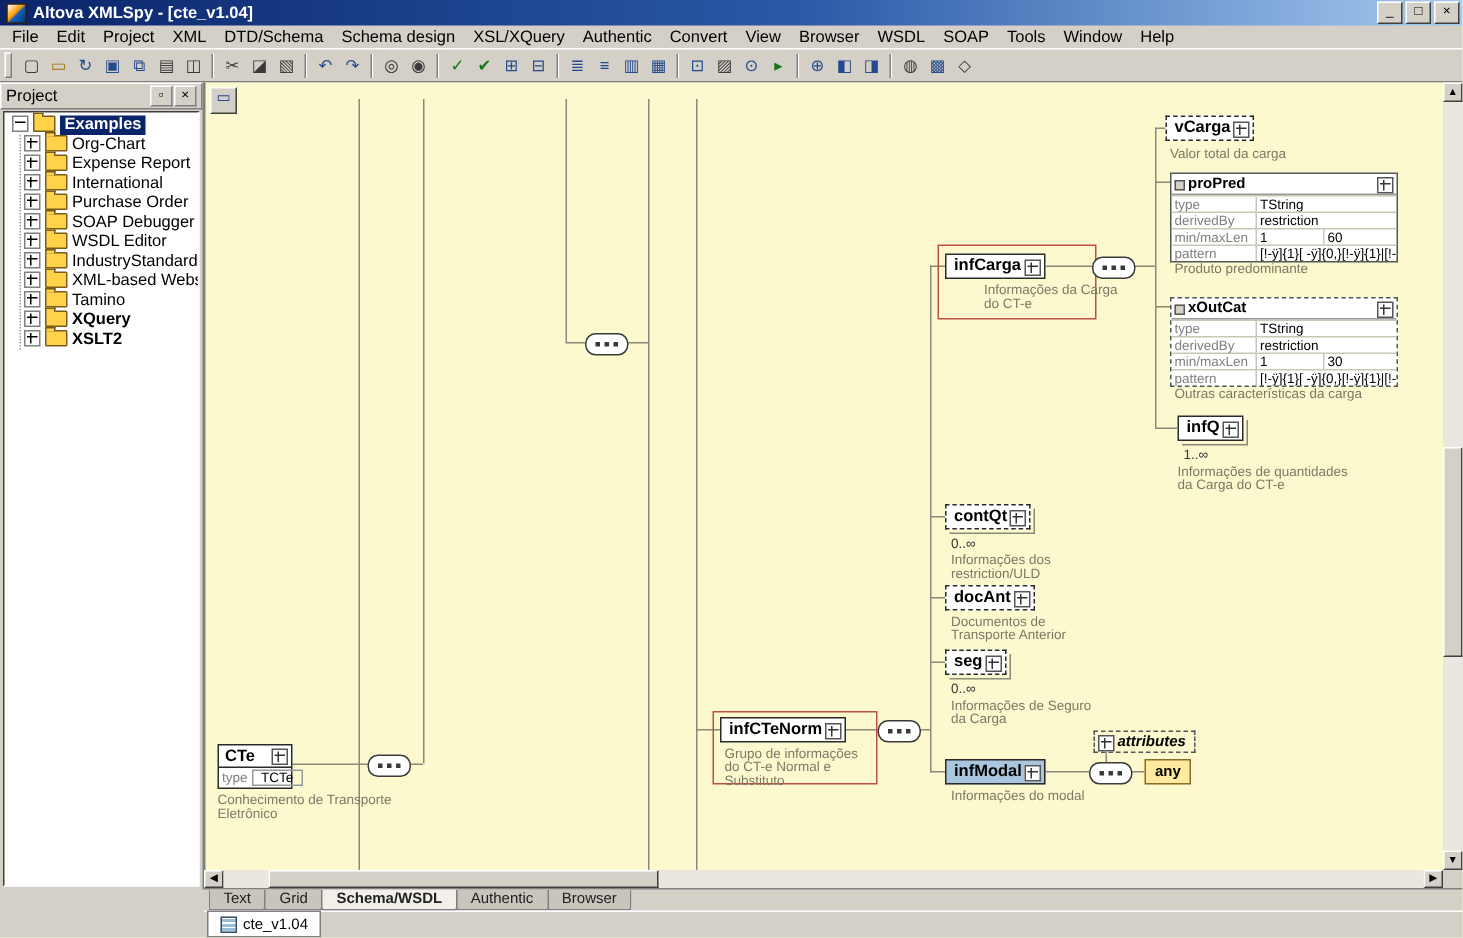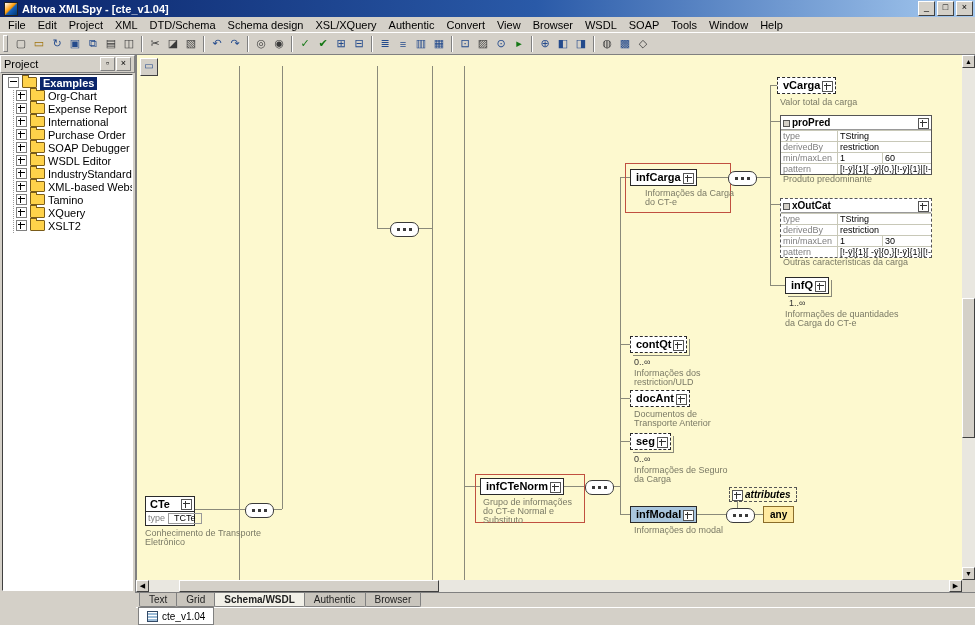--- a/index.html
+++ b/index.html
@@ -27,21 +27,21 @@
   .panel-btn{width:13px;height:12px;border:1px solid;border-color:#fff #808080 #808080 #fff;font-size:9px;line-height:10px;text-align:center;margin-left:1px;flex:none}
   .tree{flex:1;background:#fff;border:1px solid;border-color:#404040 #fff #fff #404040;margin:1px 2px 2px 2px;overflow:hidden;padding:2px 0 0 3px}
   .trow{display:flex;height:13px;white-space:nowrap}
   .texp{width:9px;height:9px;border:1px solid #808080;background:#fff;position:relative;margin:0 2px;flex:none}
   .texp::before{content:"";position:absolute;left:1px;right:1px;top:3px;border-top:1px solid #000}
   .texp.plus::after{content:"";position:absolute;top:1px;bottom:1px;left:3px;border-left:1px solid #000}
   .folder-icon{width:13px;height:9px;background:#ffd24a;border:1px solid #7a5c1a;border-radius:1px;position:relative;margin:0 3px 0 1px;flex:none}
   .folder-icon::before{content:"";position:absolute;top:-3px;left:-1px;width:5px;height:2px;background:#ffd24a;border:1px solid #7a5c1a;border-bottom:none}
   .troot .tlabel{background:#0a246a;color:#fff;padding:0 3px;font-weight:bold}
   .tchildren{margin-left:7px;border-left:1px dotted #9a9a9a}
-  .bold .tlabel{font-weight:normal}
+  .bold .tlabel{font-weight:bold}
   .left-filler{flex:1}
   
   .main-col{flex:1;display:flex;flex-direction:column;min-width:0}
   .diagram-row{flex:1;display:flex;min-height:0}
   .diagram{position:relative;flex:1;background:#fdf9cf;overflow:hidden;border-left:1px solid #808080}
   .mini-btn{position:absolute;left:3px;top:3px;width:16px;height:16px;background:#d4d0c8;border:1px solid;border-color:#fff #404040 #404040 #fff;font-size:10px;text-align:center;line-height:14px;color:#234a8c}
   .vline{position:absolute;width:1px;background:#8a8a7a}
   .hline{position:absolute;height:1px;background:#8a8a7a}
   .seq{position:absolute;width:27px;height:13px;background:#fff;border:1px solid #3a3a3a;border-radius:7px}
   .seq::before{content:"";position:absolute;left:6px;top:5px;width:3px;height:3px;background:#3a3a3a;box-shadow:6px 0 0 #3a3a3a,12px 0 0 #3a3a3a}
@@ -302,21 +302,21 @@
           <div class="el" style="left:343px;top:423px">
             <span>infCTeNorm</span>
             <span class="expand"></span>
           </div>
           <div class="ann" style="left:346px;top:443px;width:100px">Grupo de informações do CT-e Normal e Substituto</div>
 
           <div class="el" style="left:493px;top:114px">
             <span>infCarga</span>
             <span class="expand"></span>
           </div>
-          <div class="ann" style="left:508px;top:134px;width:95px">Informações da Carga do CT-e</div>
+          <div class="ann" style="left:519px;top:134px;width:95px">Informações da Carga do CT-e</div>
 
           <div class="el optional" style="left:640px;top:22px">
             <span>vCarga</span>
             <span class="expand"></span>
           </div>
           <div class="ann" style="left:643px;top:43px;width:100px">Valor total da carga</div>
 
           <div class="facets" style="left:643px;top:60px">
             <div class="fhead"><span class="fhdr-ic"></span>
               <span>proPred</span>

